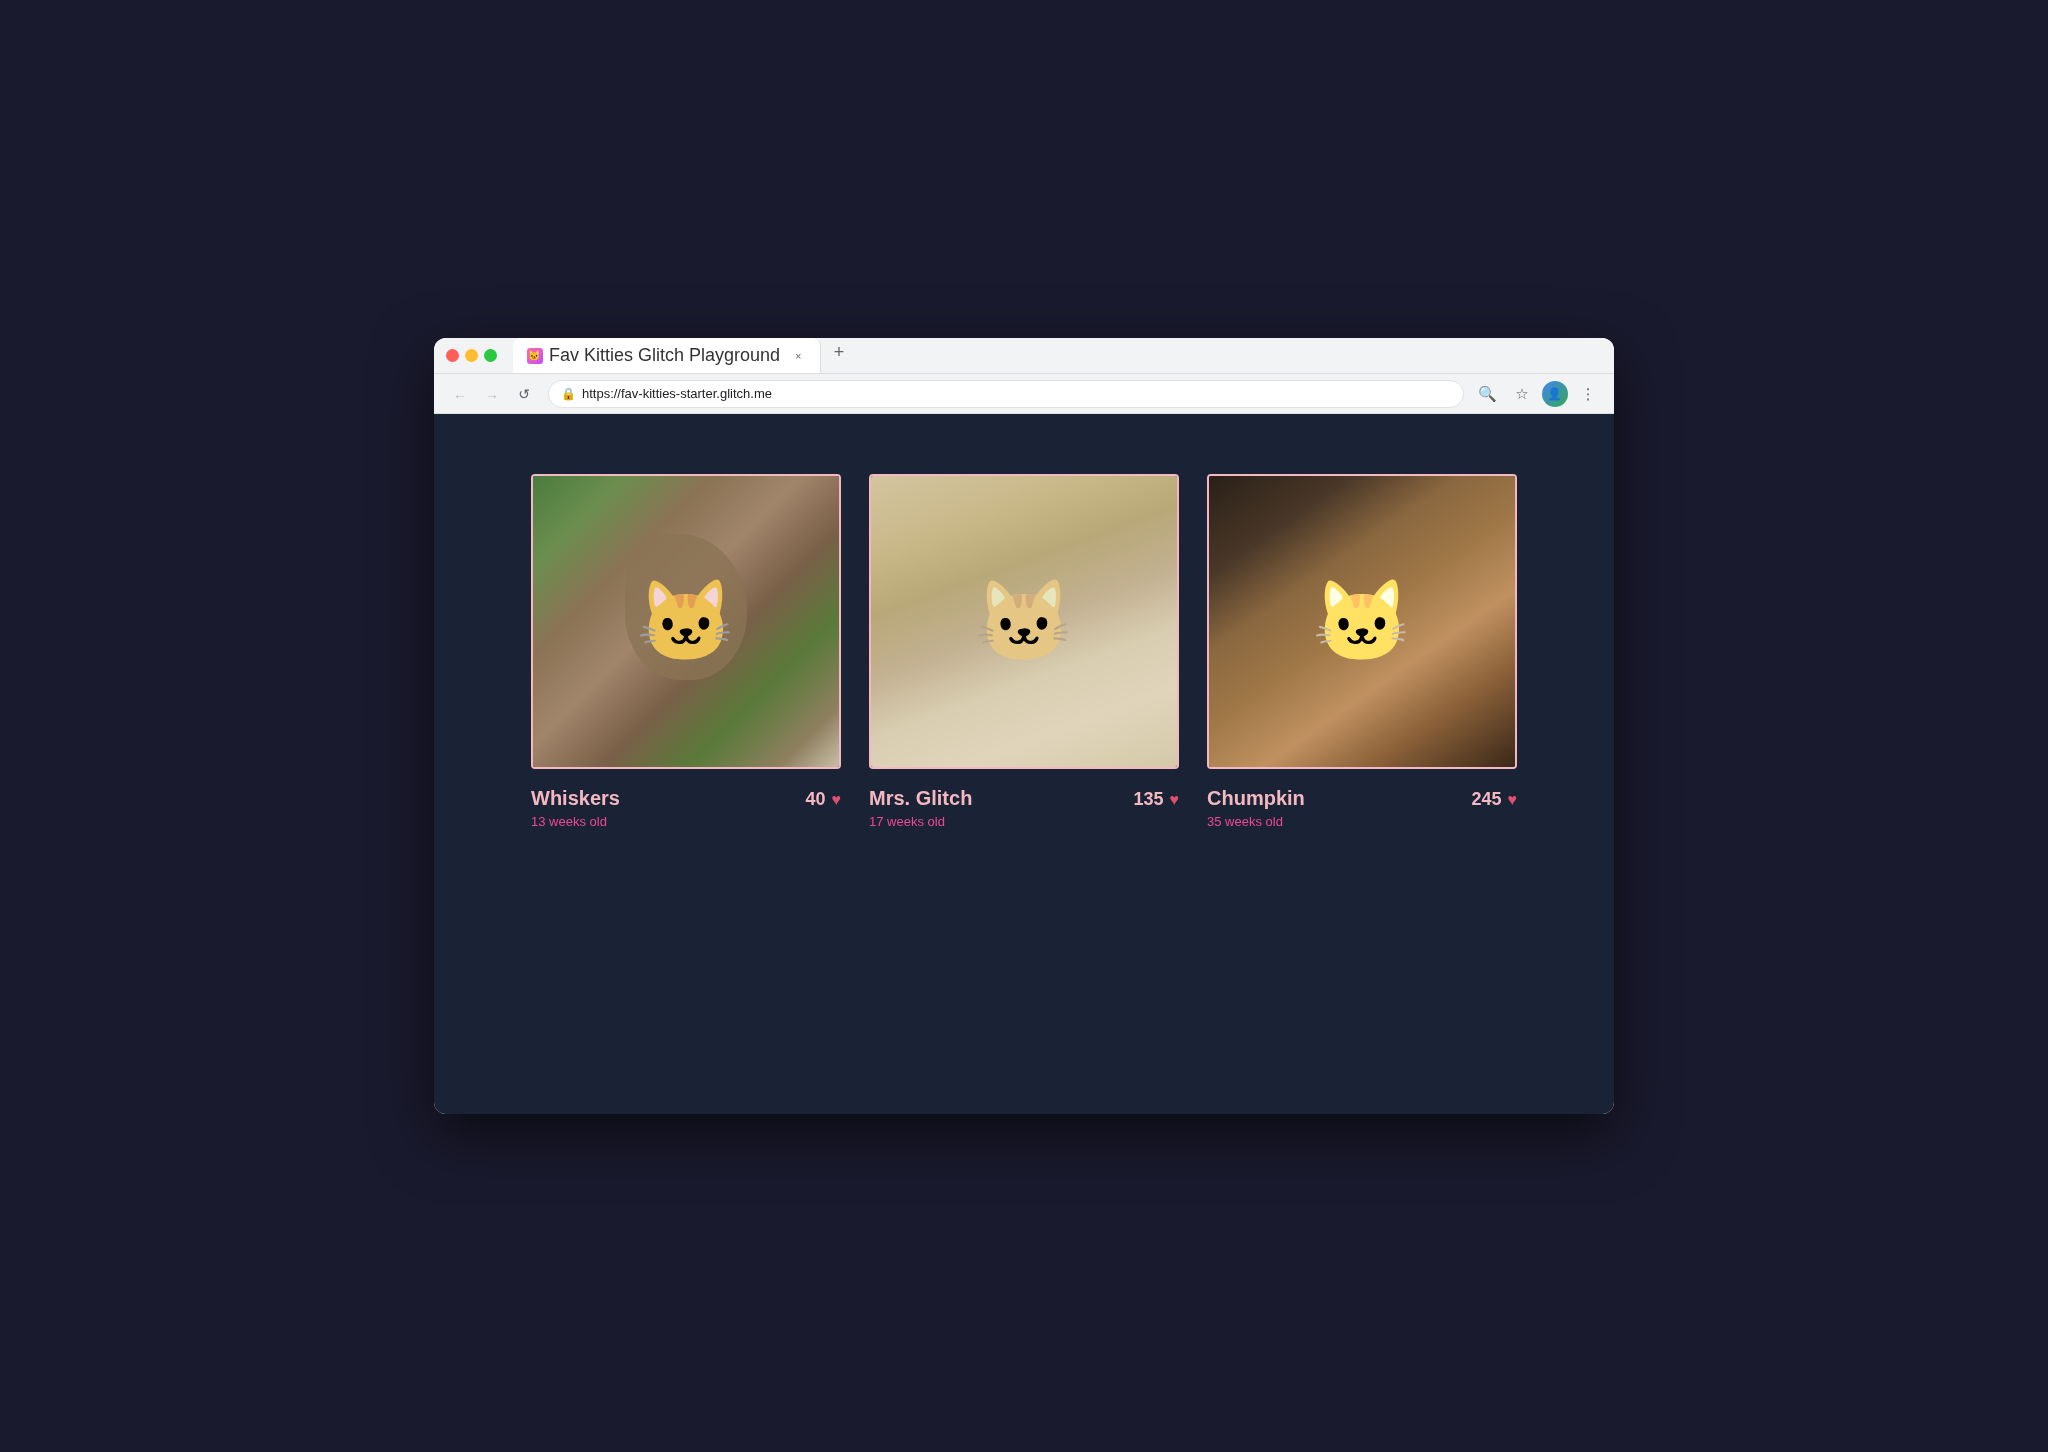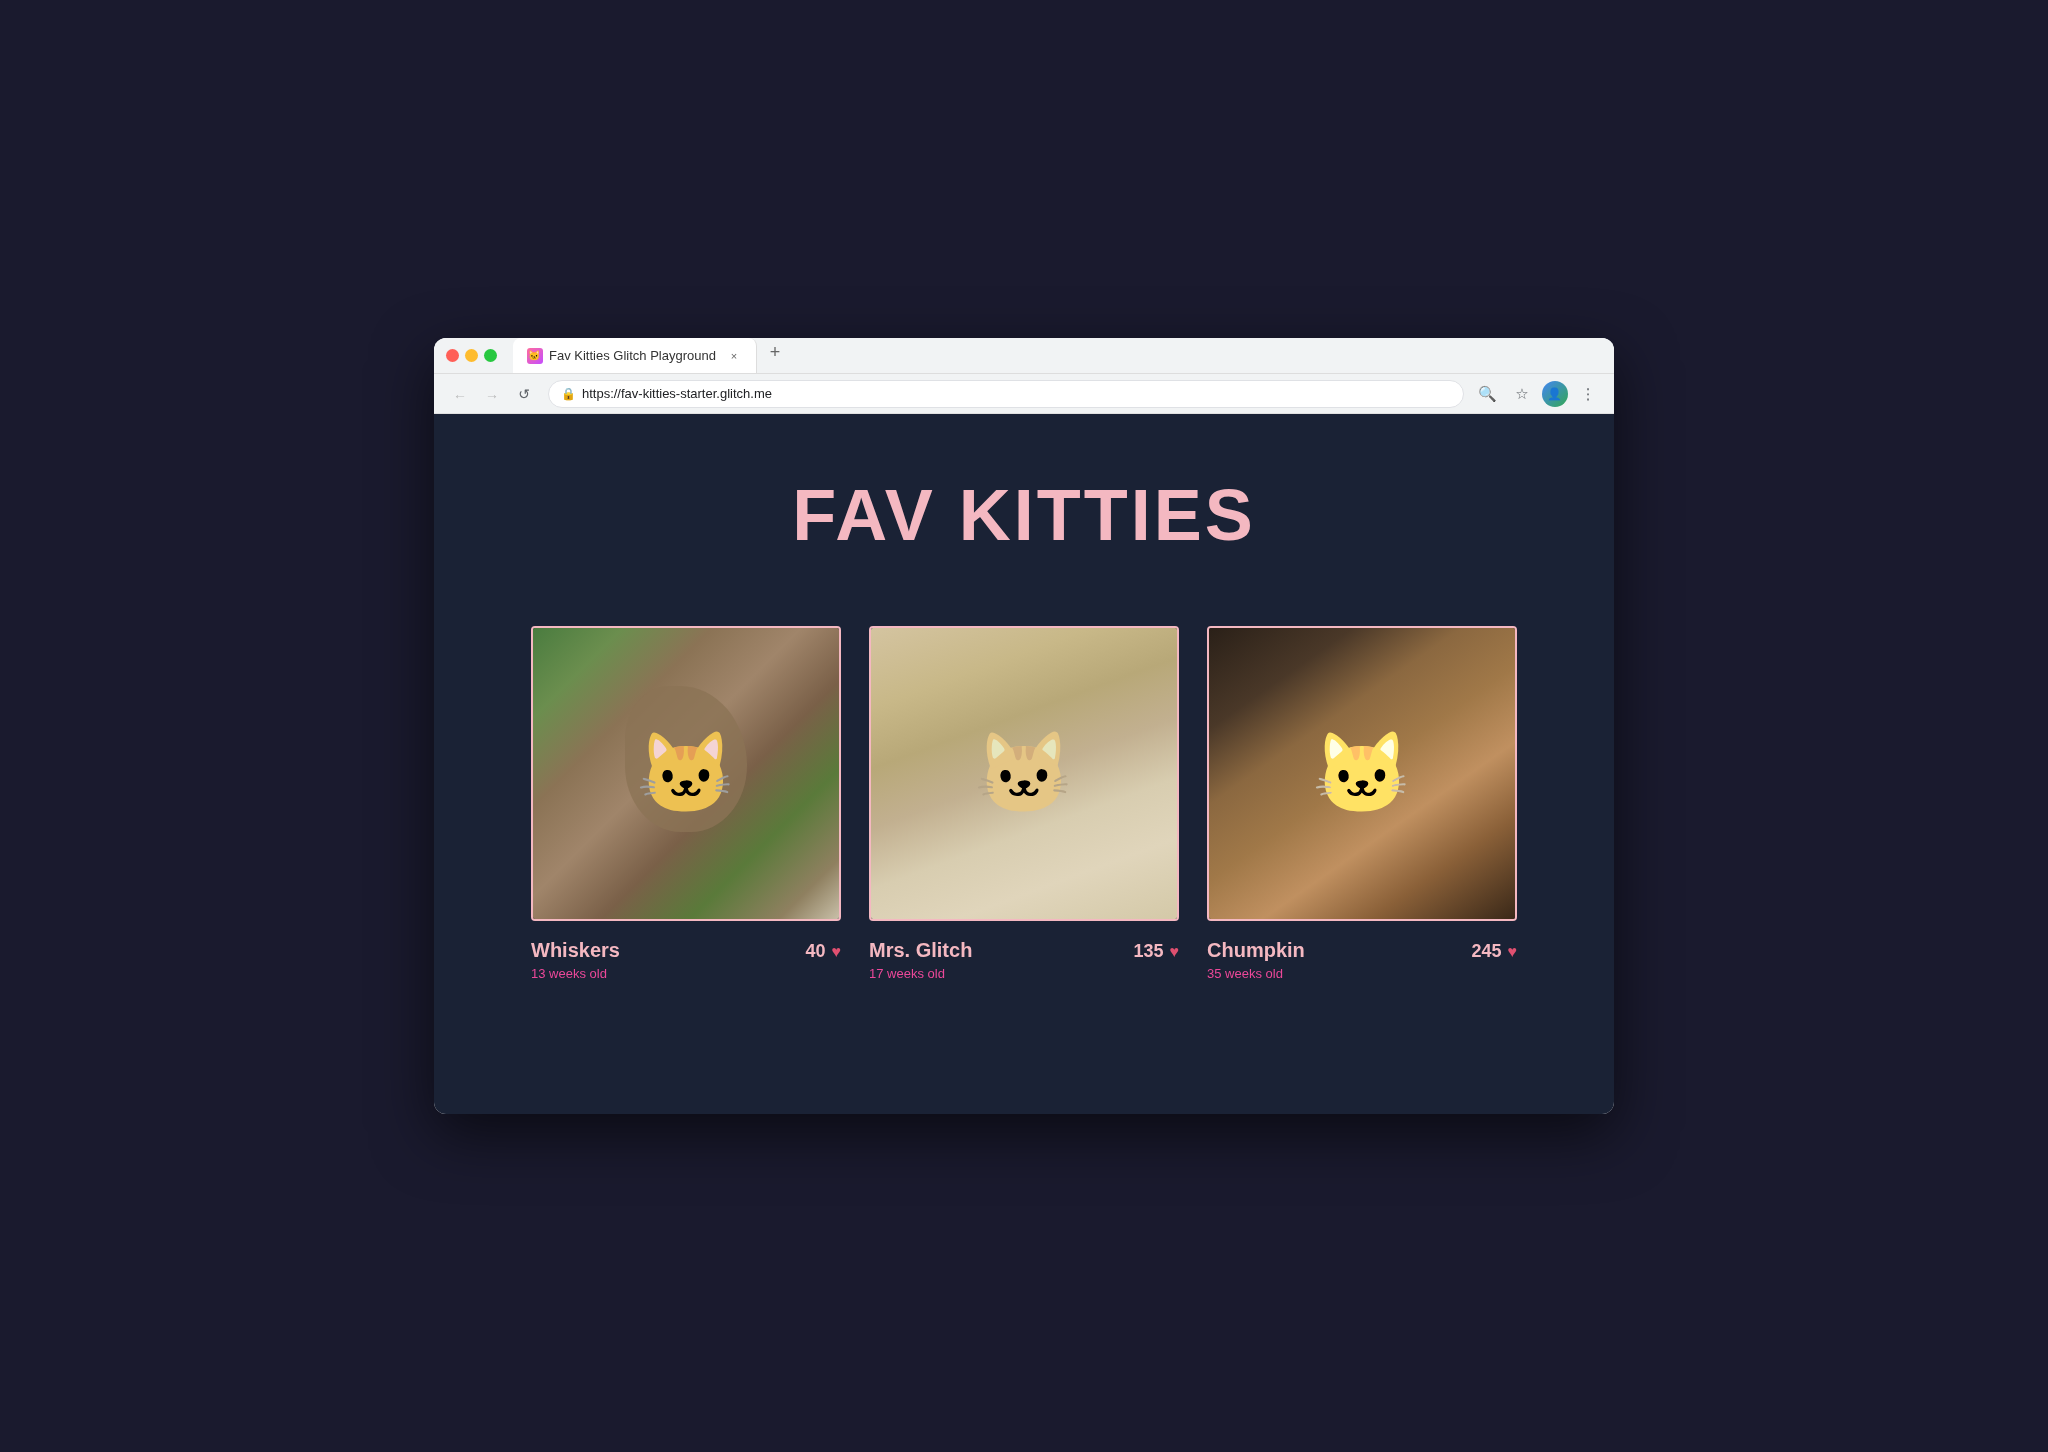--- a/index.html
+++ b/index.html
@@ -75,21 +75,21 @@
       background: linear-gradient(135deg, #ff6b9d, #c44dff);
       border-radius: 3px;
       flex-shrink: 0;
       display: flex;
       align-items: center;
       justify-content: center;
       font-size: 10px;
     }
 
     .tab-title {
-      font-size: 13px;
+      font-size: 18px;
       color: #333;
       white-space: nowrap;
     }
 
     .tab-close {
       width: 16px;
       height: 16px;
       border-radius: 50%;
       display: flex;
       align-items: center;
@@ -406,21 +406,20 @@
     </div>
     <div class="toolbar-right">
       <div class="toolbar-icon">🔍</div>
       <div class="toolbar-icon">☆</div>
       <div class="avatar">👤</div>
       <div class="toolbar-icon">⋮</div>
     </div>
   </div>
 
   <div class="webpage">
-    <h1 class="page-title">FAV KITTIES</h1>
 
     <div class="cats-grid">
 
       <div class="cat-card">
         <div class="cat-image-wrapper">
           <div class="cat-image-placeholder cat-img-whiskers"></div>
         </div>
         <div class="cat-info">
           <div class="cat-details">
             <div class="cat-name">Whiskers</div>

